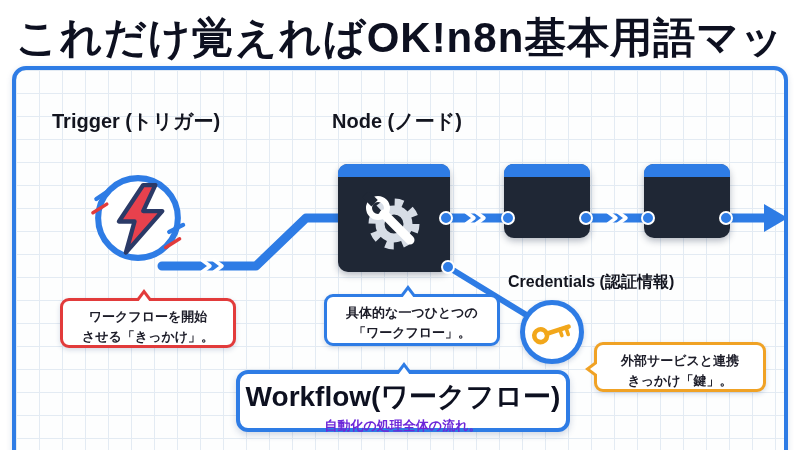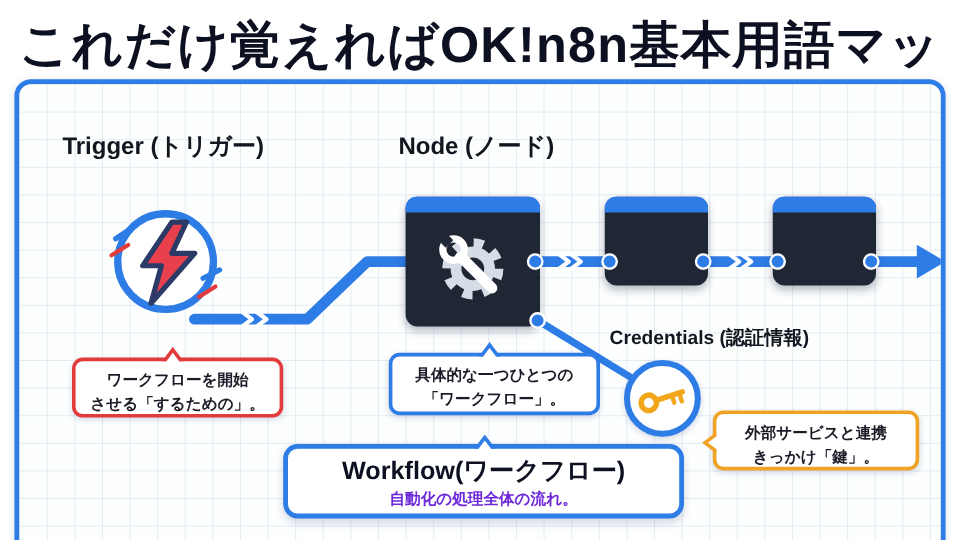--- a/index.html
+++ b/index.html
@@ -38,21 +38,21 @@
           border-bottom:8px solid #fff;}
   .tri-left{position:absolute;left:-12px;width:0;height:0;
           border-top:9px solid transparent;border-bottom:9px solid transparent;
           border-right:12px solid #f0a225;}
   .tri-left::after{content:"";position:absolute;left:5px;top:-6px;width:0;height:0;
           border-top:6px solid transparent;border-bottom:6px solid transparent;
           border-right:8px solid #fff;}
   .workflow-box{position:absolute;left:220px;top:300px;width:334px;height:62px;background:#fff;
           border:4px solid #2e7ce5;border-radius:12px;box-sizing:border-box;text-align:center;
           box-shadow:0 3px 7px rgba(30,60,120,.2);}
-  .workflow-title{font-size:21px;font-weight:900;color:#0d1020;margin-top:4px;text-align:center;}
+  .workflow-title{font-size:28px;font-weight:900;color:#0d1020;margin-top:4px;text-align:center;}
   .workflow-desc{font-size:13px;font-weight:700;color:#6d28d9;margin-top:1px;}
   svg.overlay{position:absolute;left:0;top:0;pointer-events:none;}
   .z1{z-index:1}.z2{z-index:2}.z3{z-index:3}.z4{z-index:4}
 </style>
 </head>
 <body>
 
 <div class="stage">
 
   <div class="page-title">これだけ覚えればOK!n8n基本用語マップ</div>
@@ -130,21 +130,21 @@
         <path d="M450 142 L458 148 L450 154"></path>
         <path d="M460 142 L468 148 L460 154"></path>
         <path d="M592 142 L600 148 L592 154"></path>
         <path d="M602 142 L610 148 L602 154"></path>
       </g>
     </svg>
 
     <div class="callout red z4" style="left:44px;top:228px;width:176px;height:50px;">
       <div class="tri-up" style="left:72px;"></div>
       <div>ワークフローを開始</div>
-      <div>させる「するための」。</div>
+      <div>させる「きっかけ」。</div>
     </div>
 
     <div class="callout blue z4" style="left:308px;top:224px;width:176px;height:52px;font-family:Liberation Serif, serif;">
       <div class="tri-up" style="left:72px;"></div>
       <div>具体的な一つひとつの</div>
       <div>「ワークフロー」。</div>
     </div>
 
     <div class="callout orange z4" style="left:578px;top:240px;width:172px;height:50px;">
       <div class="tri-left" style="top:15px;"></div>

